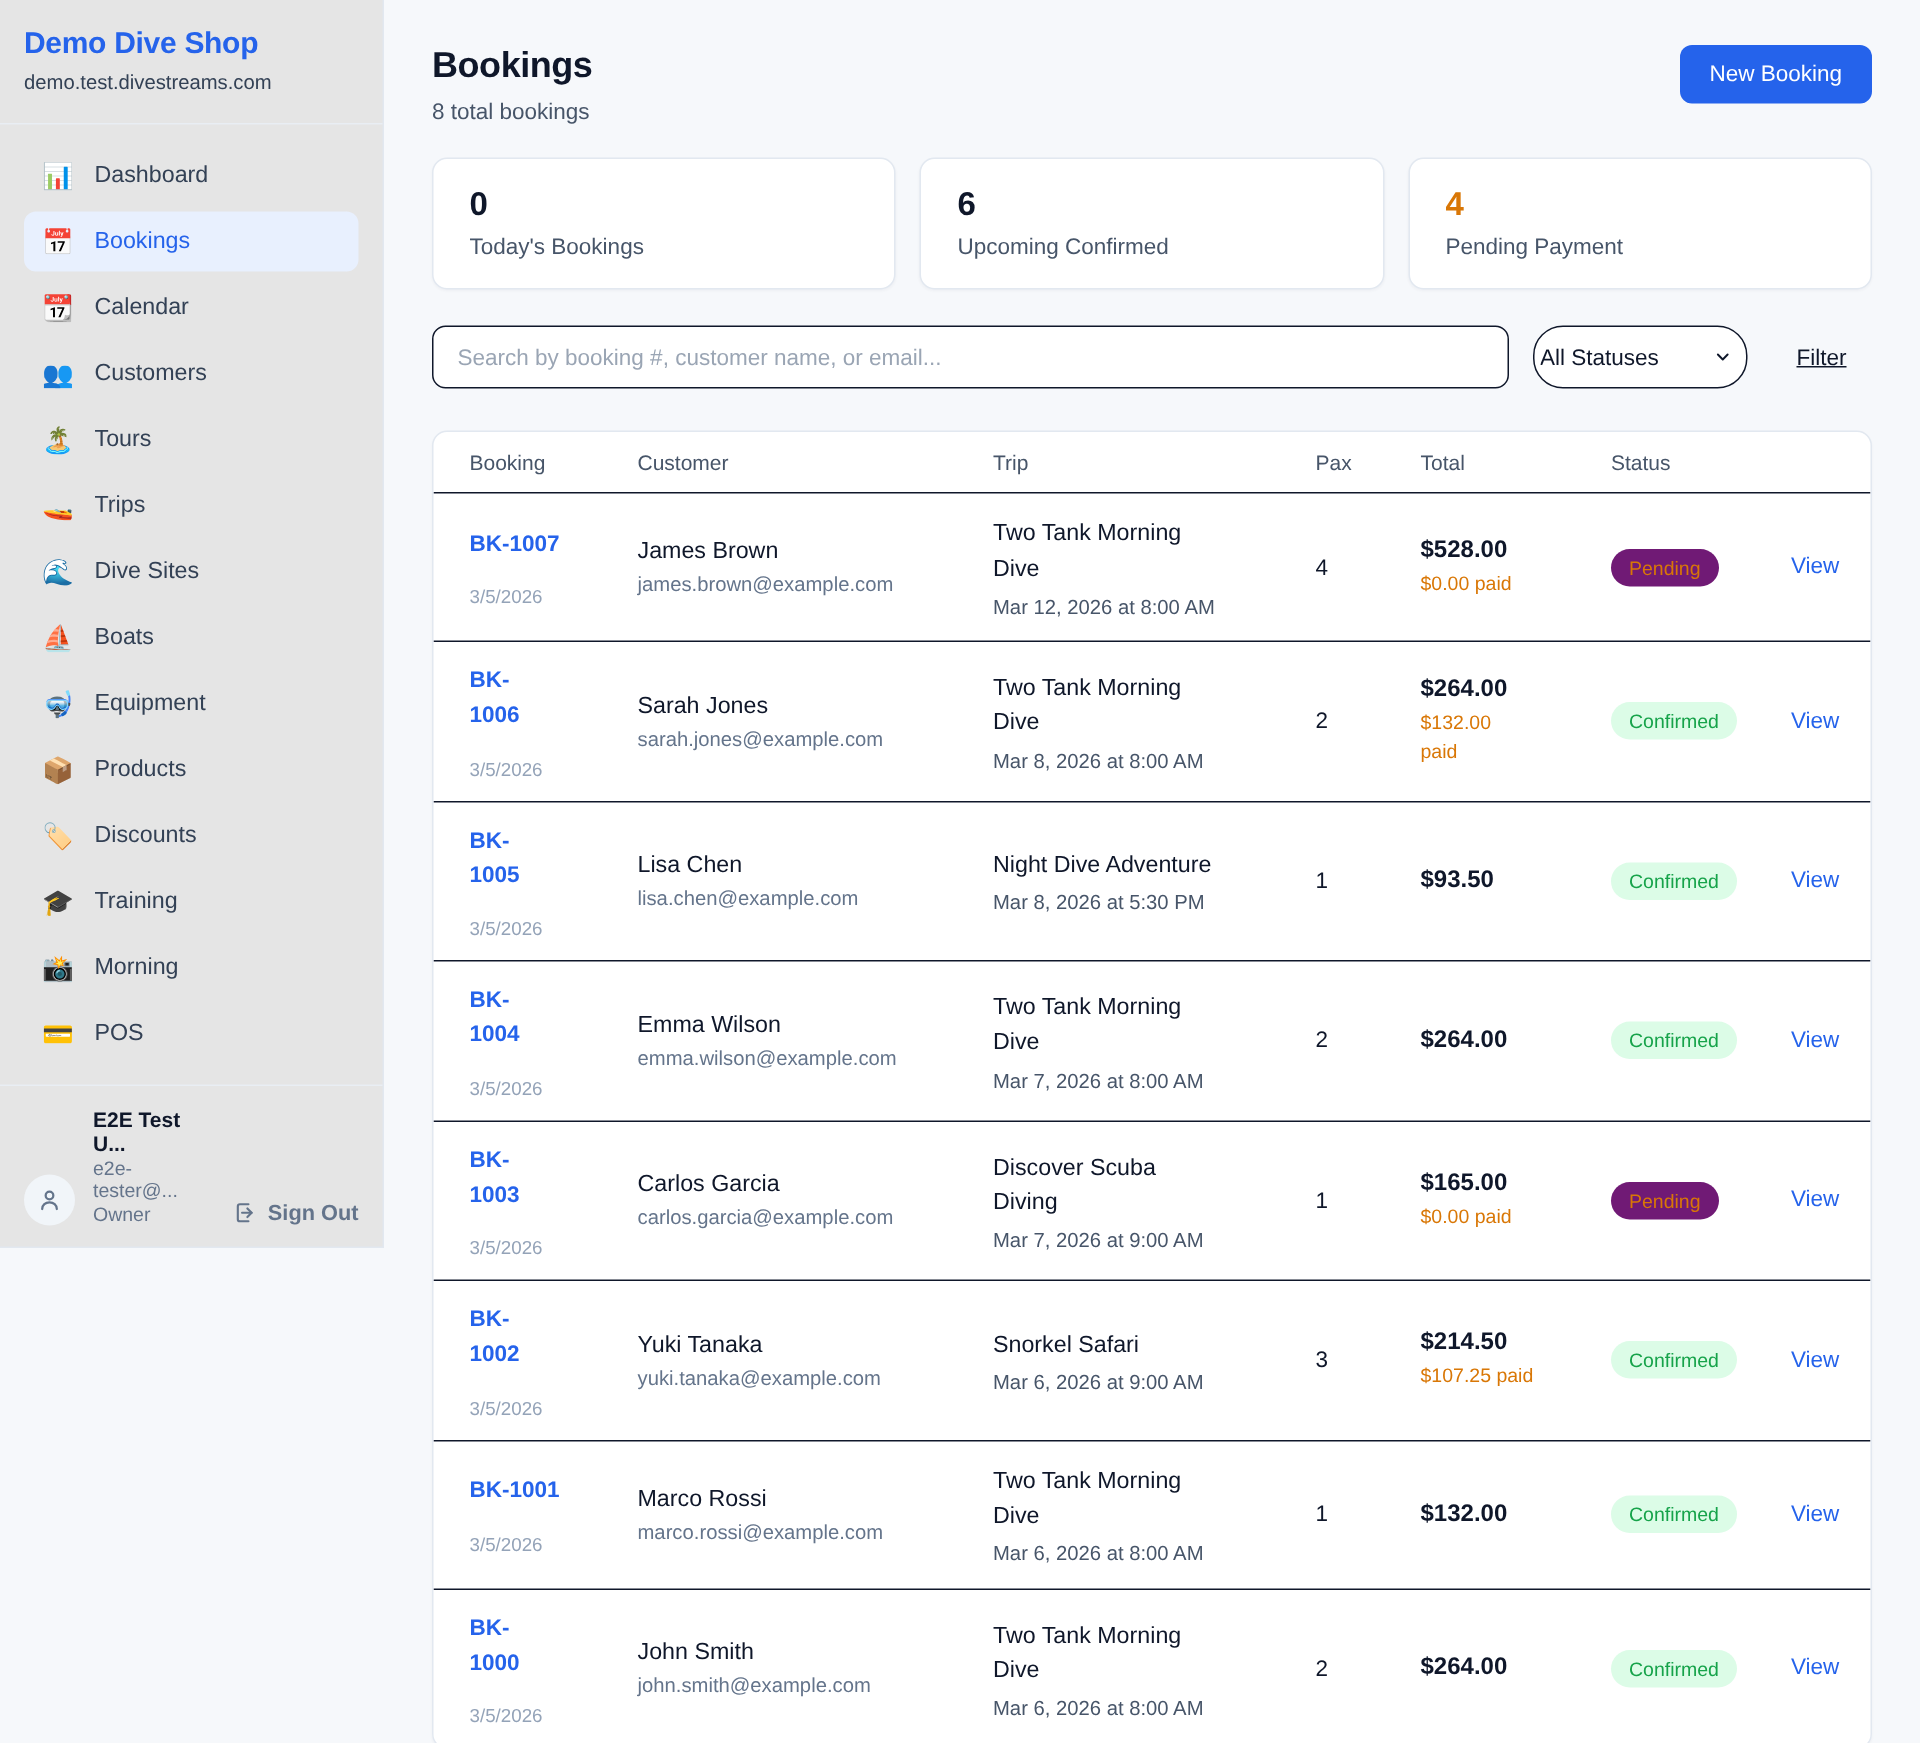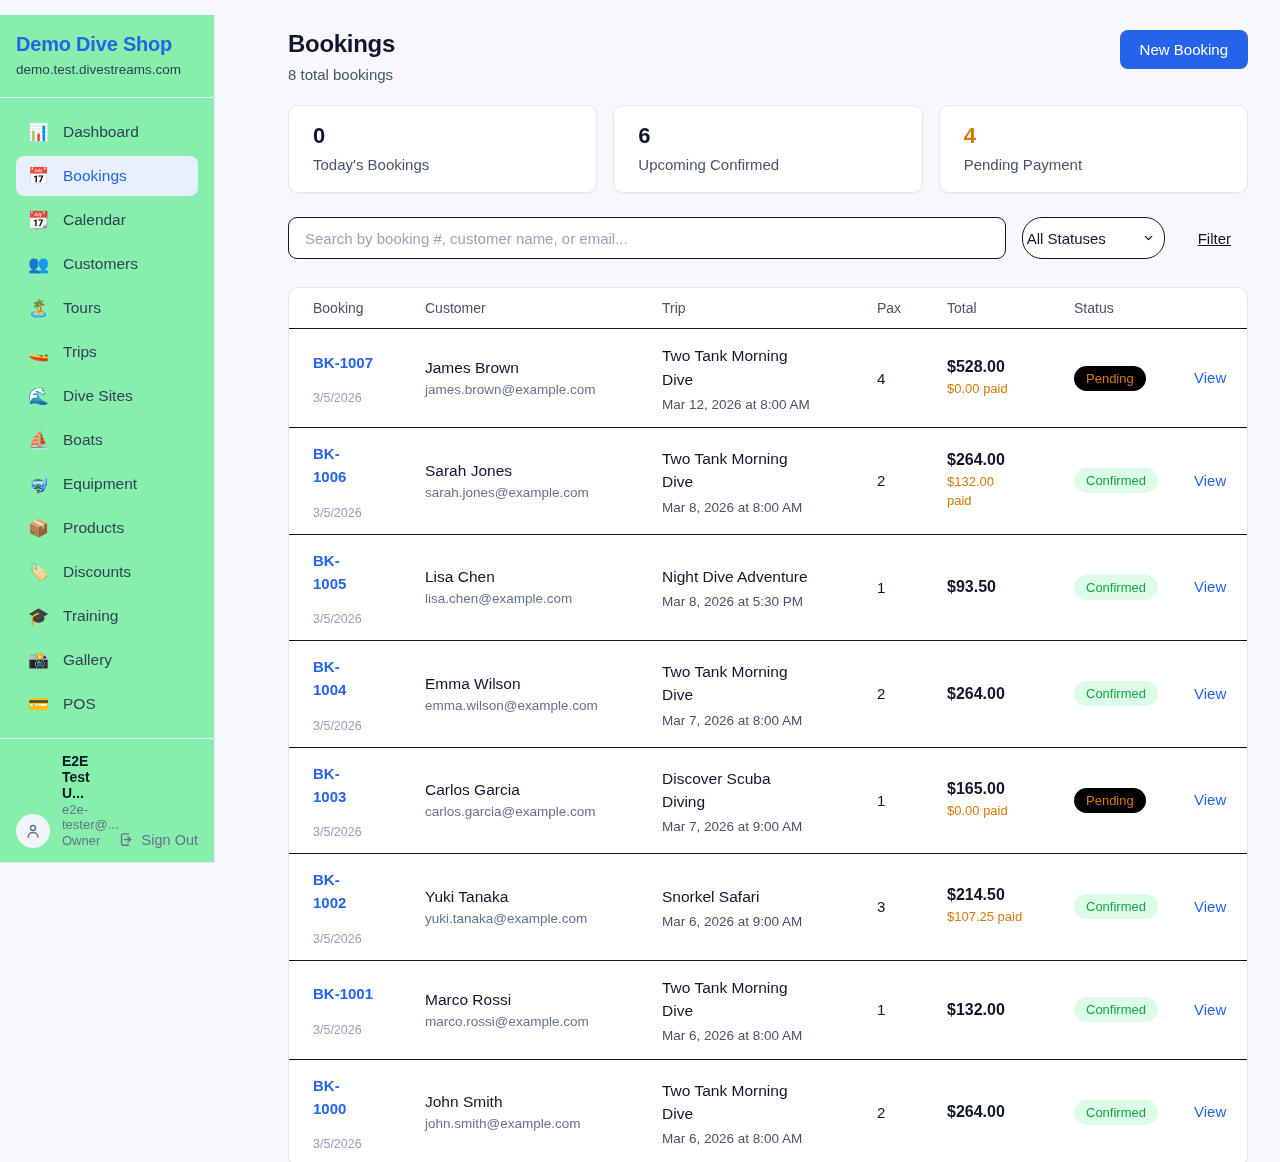--- a/index.html
+++ b/index.html
@@ -7,22 +7,22 @@
   body {
     font-family: "Liberation Sans", sans-serif;
     background: #f6f8fb;
     color: #0f172a;
     overflow: hidden;
     position: relative;
   }
 
   
   .sidebar {
-    position: absolute; top: 15px; left: 0;
-    width: 215px; background: #86efac;
+    position: absolute; top: 0; left: 0;
+    width: 256px; background: #e5e5e5;
     border-right: 1px solid #e2e8f0;
     border-bottom: 1px solid #e2e8f0;
   }
   .side-header { padding: 18px 16px 20px; border-bottom: 1px solid #e9eef4; }
   .shop-name { font-size: 20px; font-weight: 700; color: #2563eb; letter-spacing: -0.2px; }
   .shop-domain { font-size: 13.5px; color: #334155; margin-top: 6px; }
   .nav { padding: 14px 16px 10px; }
   .nav-item {
     display: flex; align-items: center; gap: 13px;
     height: 40px; padding: 0 12px; margin-bottom: 4px;
@@ -39,21 +39,21 @@
     width: 34px; height: 34px; border-radius: 50%;
     background: #f1f5f9; flex: 0 0 auto;
     display: flex; align-items: center; justify-content: center;
     color: #64748b;
   }
   .user-meta { flex: 1 1 auto; min-width: 0; }
   .user-name { font-size: 14px; font-weight: 700; color: #0f172a; }
   .user-email, .user-role { font-size: 13px; color: #64748b; margin-top: 1px; }
   .signout {
     display: flex; align-items: center; gap: 7px;
-    color: #64748b; font-size: 14.5px; cursor: pointer; white-space: nowrap;
+    color: #64748b; font-size: 14.5px; cursor: pointer; white-space: nowrap; font-weight: bold;
   }
 
   
   .main { margin-left: 256px; padding: 30px 32px 0; }
   .page-head { display: flex; justify-content: space-between; align-items: flex-start; }
   .page-title { font-size: 24px; font-weight: 700; color: #0f172a; letter-spacing: -0.3px; }
   .page-sub { font-size: 15px; color: #475569; margin-top: 8px; }
   .btn-primary {
     background: #2563eb; color: #ffffff; border: none;
     font-family: inherit; font-size: 15px; font-weight: 500;
@@ -107,21 +107,21 @@
   .trip-name { font-size: 15.5px; font-weight: 500; color: #0f172a; line-height: 1.5; }
   .trip-name span { display: block; }
   .trip-dt { font-size: 13.5px; color: #475569; margin-top: 6px; }
   .pax { font-size: 15px; color: #0f172a; }
   .total-amt { font-size: 16px; font-weight: 700; color: #0f172a; }
   .total-paid { font-size: 13px; color: #d97706; margin-top: 4px; line-height: 1.45; }
   .total-paid span { display: block; }
   .badge {
     display: inline-block; font-size: 13px; padding: 5px 12px; border-radius: 999px;
   }
-  .badge-pending { background: #000000; color: #d97706; }
+  .badge-pending { background: #701a75; color: #d97706; }
   .badge-confirmed { background: #dcfce7; color: #16a34a; }
   .view-link { font-size: 15px; font-weight: 500; color: #2563eb; cursor: pointer; padding-left: 8px; text-align: center; }
 </style>
 </head>
 <body>
 
 <aside class="sidebar">
   <div class="side-header">
     <div class="shop-name">Demo Dive Shop</div>
     <div class="shop-domain">demo.test.divestreams.com</div>
@@ -170,21 +170,21 @@
       <div class="nav-item">
     <span class="nav-ico">🏷️</span>
     <span class="nav-label">Discounts</span>
   </div>
       <div class="nav-item">
     <span class="nav-ico">🎓</span>
     <span class="nav-label">Training</span>
   </div>
       <div class="nav-item">
     <span class="nav-ico">📸</span>
-    <span class="nav-label">Gallery</span>
+    <span class="nav-label">Morning</span>
   </div>
       <div class="nav-item">
     <span class="nav-ico">💳</span>
     <span class="nav-label">POS</span>
   </div>
     </nav>
   <div class="side-user">
     <div class="avatar">
       <svg width="18" height="18" viewBox="0 0 24 24" fill="none" stroke="currentColor" stroke-width="2" stroke-linecap="round" stroke-linejoin="round">
         <circle cx="12" cy="8" r="3.4"></circle>

